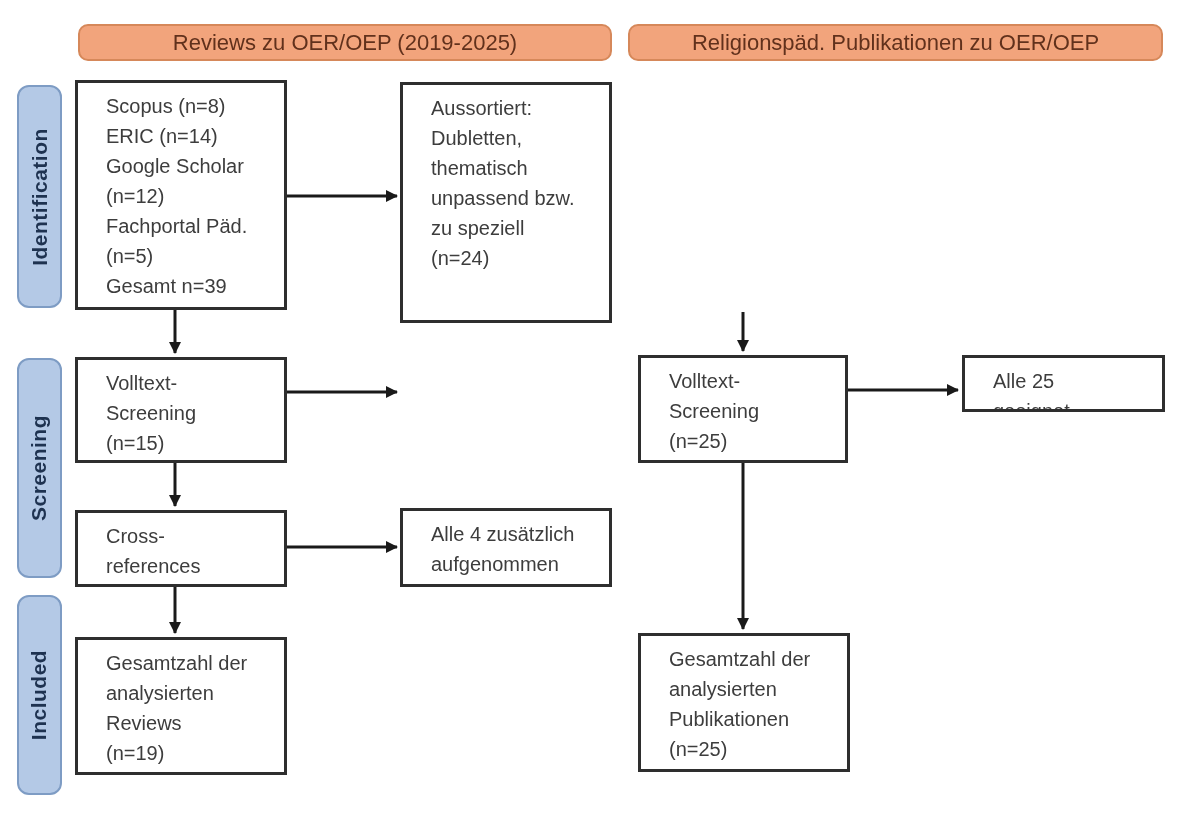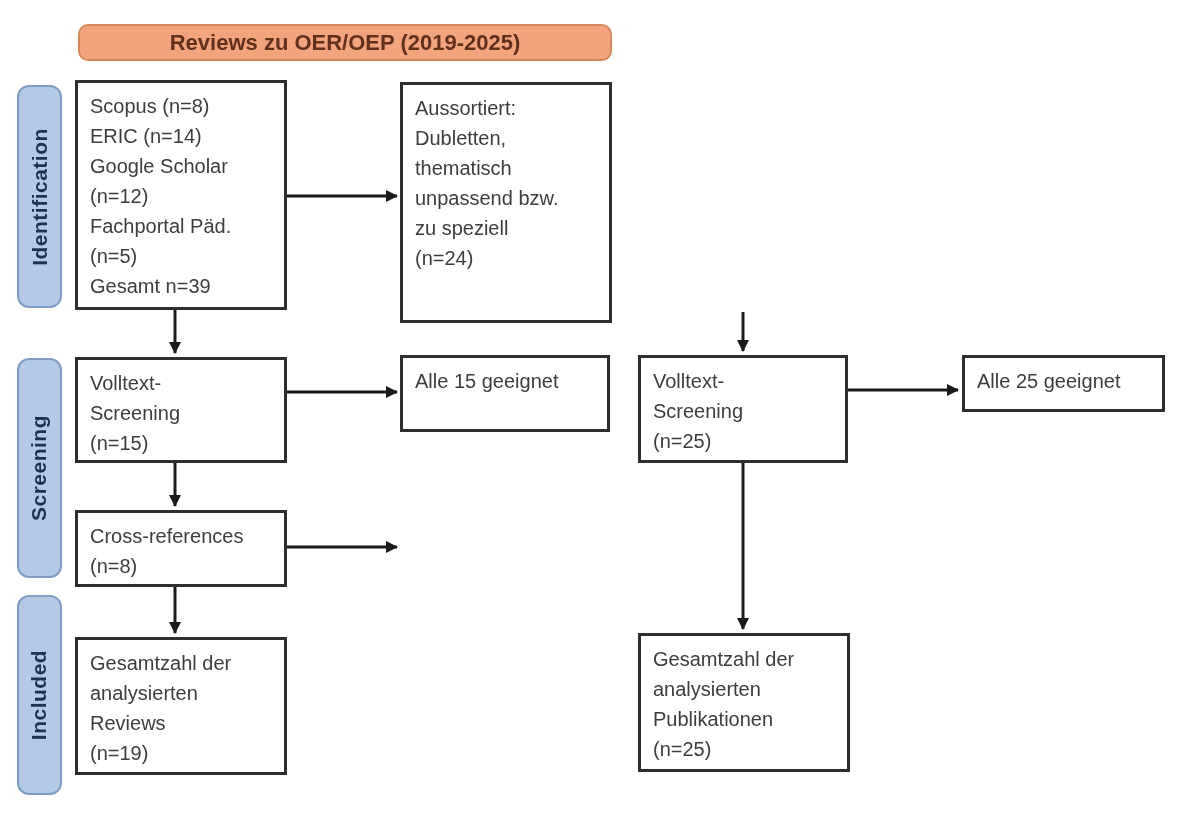--- a/index.html
+++ b/index.html
@@ -11,36 +11,36 @@
   .canvas{
     position:relative; width:1182px; height:820px; background:var(--background);
     font-family:"Liberation Sans", sans-serif; overflow:hidden;
   }
   .arrows{position:absolute; left:0; top:0; width:1182px; height:820px;}
   .arrows line{stroke:var(--arrow); stroke-width:3;}
   .col-header{
     position:absolute; box-sizing:border-box; height:37px;
     background:var(--header-fill); border:2px solid var(--header-border);
     border-radius:10px; color:var(--header-text);
-    font-size:22px; font-weight:bold;
+    font-size:22px; font-weight:normal;
     display:flex; align-items:center; justify-content:center; white-space:nowrap;
   }
   .stage{
     position:absolute; box-sizing:border-box; left:17px; width:45px;
     background:var(--stage-fill); border:2px solid var(--stage-border);
     border-radius:12px; display:flex; align-items:center; justify-content:center;
   }
   .stage .vtext{
     transform:rotate(-90deg); white-space:nowrap;
     color:var(--stage-text); font-size:21px; font-weight:bold; letter-spacing:0.5px;
   }
   .box{
     position:absolute; box-sizing:border-box; background:var(--background);
     border:3px solid var(--box-border); color:var(--box-text);
-    font-size:20px; line-height:30px; padding:8px 12px;
+    font-size:20px; line-height:30px; padding:8px 28px;
     white-space:pre-line; overflow:hidden;
   }
 </style>
 </head>
 <body>
 
 <div class="canvas">
 
   <svg class="arrows" viewBox="0 0 1182 820" xmlns="http://www.w3.org/2000/svg">
     <defs>
@@ -53,20 +53,21 @@
     <line x1="287" y1="392" x2="397" y2="392" marker-end="url(#ah)"></line>
     <line x1="175" y1="463" x2="175" y2="506" marker-end="url(#ah)"></line>
     <line x1="287" y1="547" x2="397" y2="547" marker-end="url(#ah)"></line>
     <line x1="175" y1="587" x2="175" y2="633" marker-end="url(#ah)"></line>
     <line x1="743" y1="312" x2="743" y2="351" marker-end="url(#ah)"></line>
     <line x1="848" y1="390" x2="958" y2="390" marker-end="url(#ah)"></line>
     <line x1="743" y1="463" x2="743" y2="629" marker-end="url(#ah)"></line>
   </svg>
 
   <div class="col-header" style="left:78px; top:24px; width:534px;">Reviews zu OER/OEP (2019-2025)</div>
+  <div class="col-header" style="left:628px; top:24px; width:535px;">Religionspäd. Publikationen zu OER/OEP</div>
 
   <div class="stage" style="top:85px; height:223px;">
     <span class="vtext">Identification</span>
   </div>
   <div class="stage" style="top:358px; height:220px;">
     <span class="vtext">Screening</span>
   </div>
   <div class="stage" style="top:595px; height:200px;">
     <span class="vtext">Included</span>
   </div>
@@ -80,23 +81,24 @@
 Gesamt n=39</div>
   <div class="box" style="left:400px; top:82px; width:212px; height:241px;">Aussortiert:
 Dubletten,
 thematisch
 unpassend bzw.
 zu speziell
 (n=24)</div>
   <div class="box" style="left:75px; top:357px; width:212px; height:106px;">Volltext-
 Screening
 (n=15)</div>
-  <div class="box" style="left:400px; top:355px; width:210px; height:77px;">Alle 15 geeignet</div>
   <div class="box" style="left:75px; top:510px; width:212px; height:77px;">Cross-references
 (n=8)</div>
+  <div class="box" style="left:400px; top:508px; width:212px; height:79px;">Alle 4 zusätzlich
+aufgenommen</div>
   <div class="box" style="left:75px; top:637px; width:212px; height:138px;">Gesamtzahl der
 analysierten
 Reviews
 (n=19)</div>
 
   <div class="box" style="left:638px; top:355px; width:210px; height:108px;">Volltext-
 Screening
 (n=25)</div>
   <div class="box" style="left:962px; top:355px; width:203px; height:57px;">Alle 25 geeignet</div>
   <div class="box" style="left:638px; top:633px; width:212px; height:139px;">Gesamtzahl der

